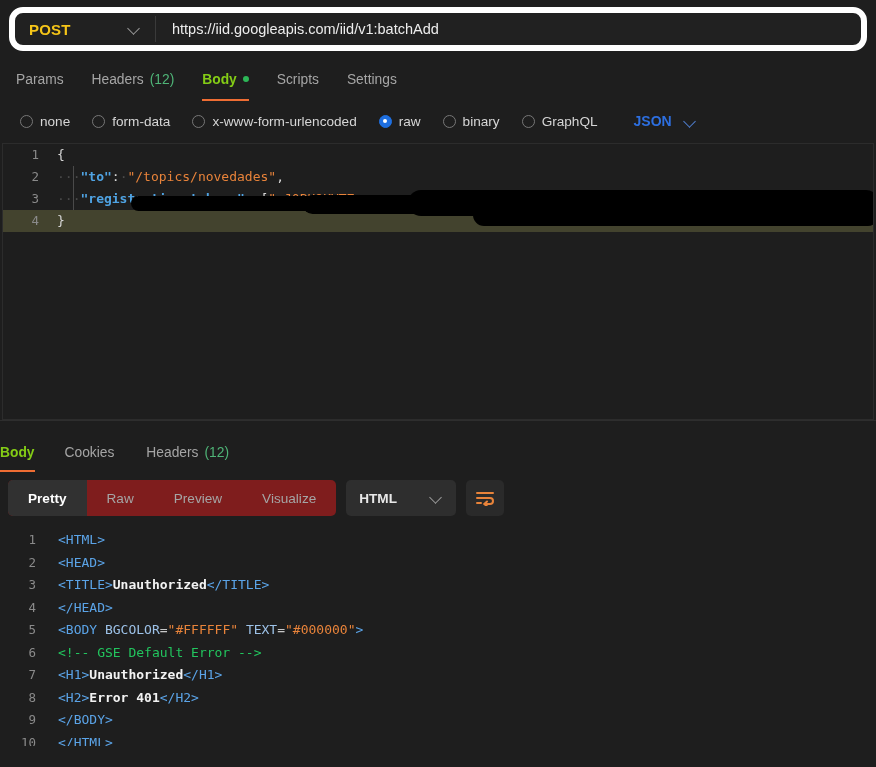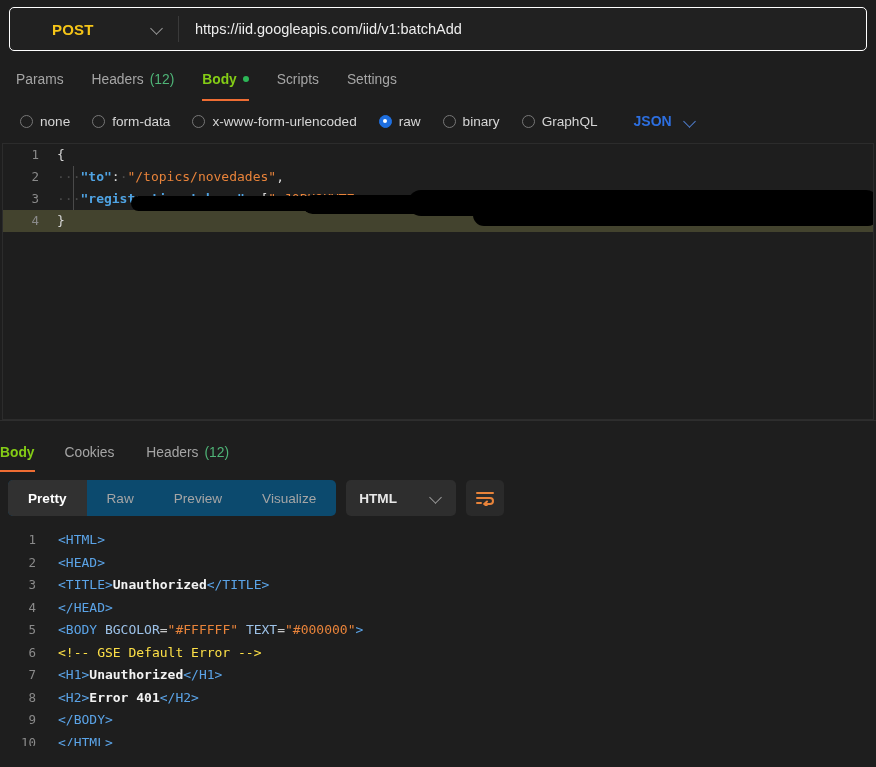--- a/index.html
+++ b/index.html
@@ -13,26 +13,25 @@
   }
 
   
   .url-bar-wrap {
     height: 57px;
     padding: 7px 9px 0 9px;
     background: #1E1E1E;
   }
   .url-bar {
     height: 44px;
-    border: 1px solid #ffffff;
-    border-radius: 5px;
+    border: 6px solid #ffffff;
+    border-radius: 14px;
     background: #212121;
     display: flex;
     align-items: center;
-    padding-left: 28px;
   }
   .method-box {
     display: flex;
     align-items: center;
     width: 140px;
     height: 100%;
     padding: 0 14px;
     flex: 0 0 auto;
   }
   .method-label {
@@ -243,21 +242,21 @@
     height: 52px;
     display: flex;
     align-items: center;
     gap: 10px;
     padding: 0 8px;
     background: #1E1E1E;
   }
   .seg-group {
     display: flex;
     height: 36px;
-    background: #0c4a6e;
+    background: #7f1d1d;
     border-radius: 5px;
     overflow: hidden;
   }
   .seg {
     display: flex;
     align-items: center;
     padding: 0 20px;
     color: #A5A5A5;
     font-size: 13.6px;
     cursor: pointer;
@@ -297,21 +296,21 @@
   }
   .resp-editor .ln { width: 56px; padding-right: 20px; }
   .resp-editor .cline { height: 22.5px; }
 
   
   .h-tag   { color: #5BA4E8; }
   .h-attr  { color: #9DC2E8; }
   .h-eq    { color: #C8C8C8; }
   .h-val   { color: #E8833A; }
   .h-text  { color: #F2F2F2; font-weight: bold; }
-  .h-com   { color: #fde047; margin-top: 32px; }
+  .h-com   { color: #22c55e; margin-top: 32px; }
 </style>
 </head>
 <body>
 
 <div class="url-bar-wrap">
   <div class="url-bar">
     <div class="method-box">
       <span class="method-label">POST</span>
       <span class="chev"></span>
     </div>

